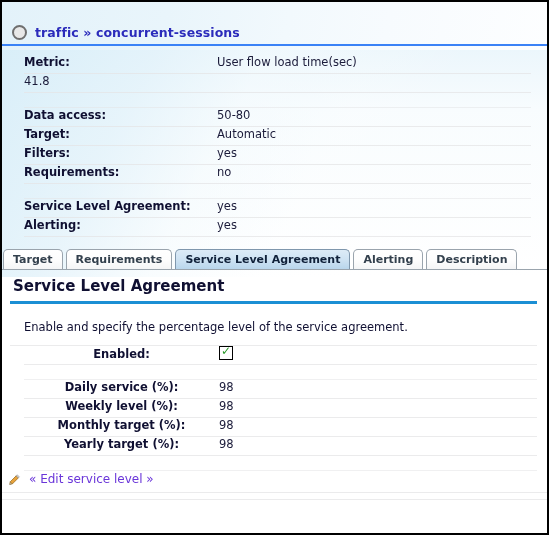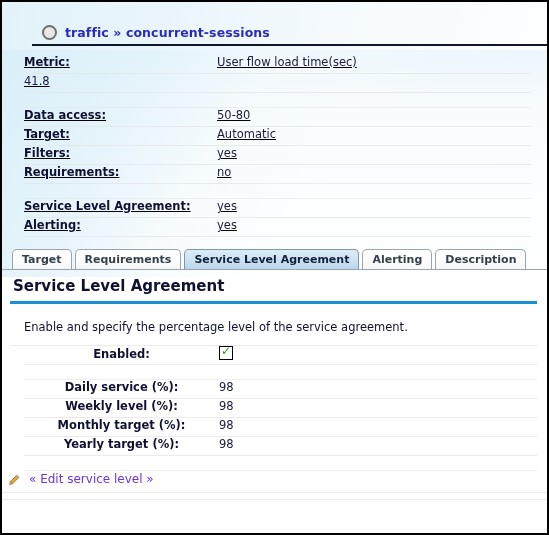--- a/index.html
+++ b/index.html
@@ -43,44 +43,42 @@
   }
   .content { position: relative; z-index: 2; }
 
   
   .breadcrumb-bar {
     height: 26px;
     margin-top: 18px;
     display: flex;
     align-items: center;
     padding-left: 10px;
-    border-bottom: 2px solid #0f172a;
+    border-bottom: 2px solid #3b82f6;
     box-sizing: border-box;
-    margin-left: 30px;
   }
   .bc-icon {
     width: 11px; height: 11px;
     border-radius: 50%;
     border: 2px solid #6f6f6f;
     background: #e8e8e8;
     margin-right: 8px;
     flex: none;
   }
   .bc-text {
     font-size: 12.5px;
     font-weight: bold;
     color: #2b2bbb;
     letter-spacing: .1px;
   }
 
   
   .detail {
     margin-top: 9px;
     padding: 0 16px 0 22px;
-    text-decoration: underline;
   }
   .row {
     display: flex;
     align-items: baseline;
     height: 18px;
     border-bottom: 1px solid rgba(228,228,230,0.75);
   }
   .row.spacer { height: 14px; border-bottom: 1px solid rgba(228,228,230,0.55); }
   .row .lbl {
     width: 193px;
@@ -90,21 +88,21 @@
     color: #101032;
   }
   .row .val {
     font-size: 11.5px;
     color: #1b1b3a;
   }
 
   
   .tabbar {
     margin-top: 11px;
-    padding-left: 10px;
+    padding-left: 1px;
     display: flex;
     align-items: flex-end;
     height: 21px;
     border-bottom: 1px solid #9aa4ad;
     box-sizing: content-box;
   }
   .tab {
     position: relative;
     height: 20px;
     line-height: 20px;

